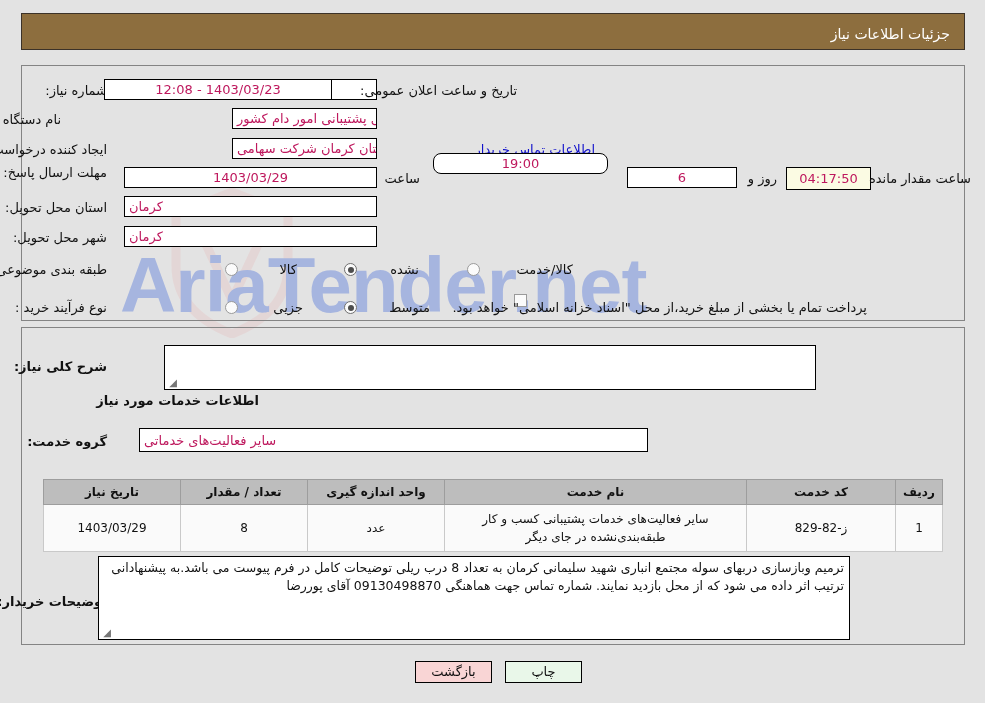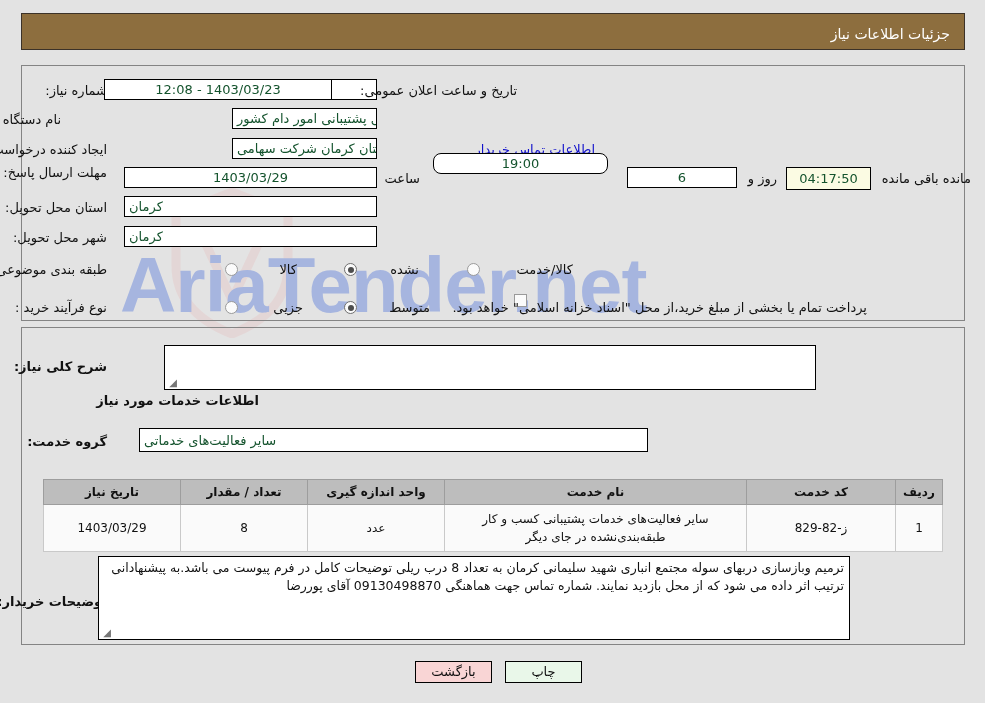--- a/index.html
+++ b/index.html
@@ -78,21 +78,21 @@
     white-space: nowrap;
     z-index: 4;
   }
   .lbl-bold { font-weight: bold; }
   .fld {
     position: absolute;
     background: #ffffff;
     border: 1px solid #000000;
     box-sizing: border-box;
     font-size: 13px;
-    color: #14532d;
+    color: #be185d;
     line-height: 1.0;
     padding: 2px 4px;
     white-space: nowrap;
     overflow: hidden;
     z-index: 4;
     display: flex;
     align-items: center;
   }
   .fld.center { justify-content: center; }
   .fld.right  { justify-content: flex-end; }
@@ -246,21 +246,21 @@
 
 <span class="lbl" style="right:878px; top:164px; line-height:1.35;">
   <span>مهلت ارسال پاسخ: تا تاریخ:</span>
 </span>
 <div class="fld center" style="right:608px; top:167px; width:253px; height:21px;">1403/03/29</div>
 <span class="lbl" style="right:565px; top:171px;">ساعت</span>
 <div class="fld center" style="right:377px; top:153px; width:175px; height:21px;border-radius:8px;">19:00</div>
 <div class="fld center" style="right:248px; top:167px; width:110px; height:21px;">6</div>
 <span class="lbl" style="right:208px; top:171px;">روز و</span>
 <div class="fld center yellow" style="right:114px; top:167px; width:85px; height:23px;">04:17:50</div>
-<span class="lbl" style="right:14px; top:171px;">مانده باقی مانده</span>
+<span class="lbl" style="right:14px; top:171px;">ساعت مقدار مانده</span>
 
 <span class="lbl" style="right:878px; top:200px;">استان محل تحویل:</span>
 <div class="fld right" style="right:608px; top:196px; width:253px; height:21px;">کرمان</div>
 
 <span class="lbl" style="right:878px; top:230px;">شهر محل تحویل:</span>
 <div class="fld right" style="right:608px; top:226px; width:253px; height:21px;">کرمان</div>
 
 <span class="lbl" style="right:878px; top:262px;">طبقه بندی موضوعی:</span>
 <span class="radio" style="right:747px; top:263px;"></span>
 <span class="lbl" style="right:688px; top:262px;">کالا</span>

